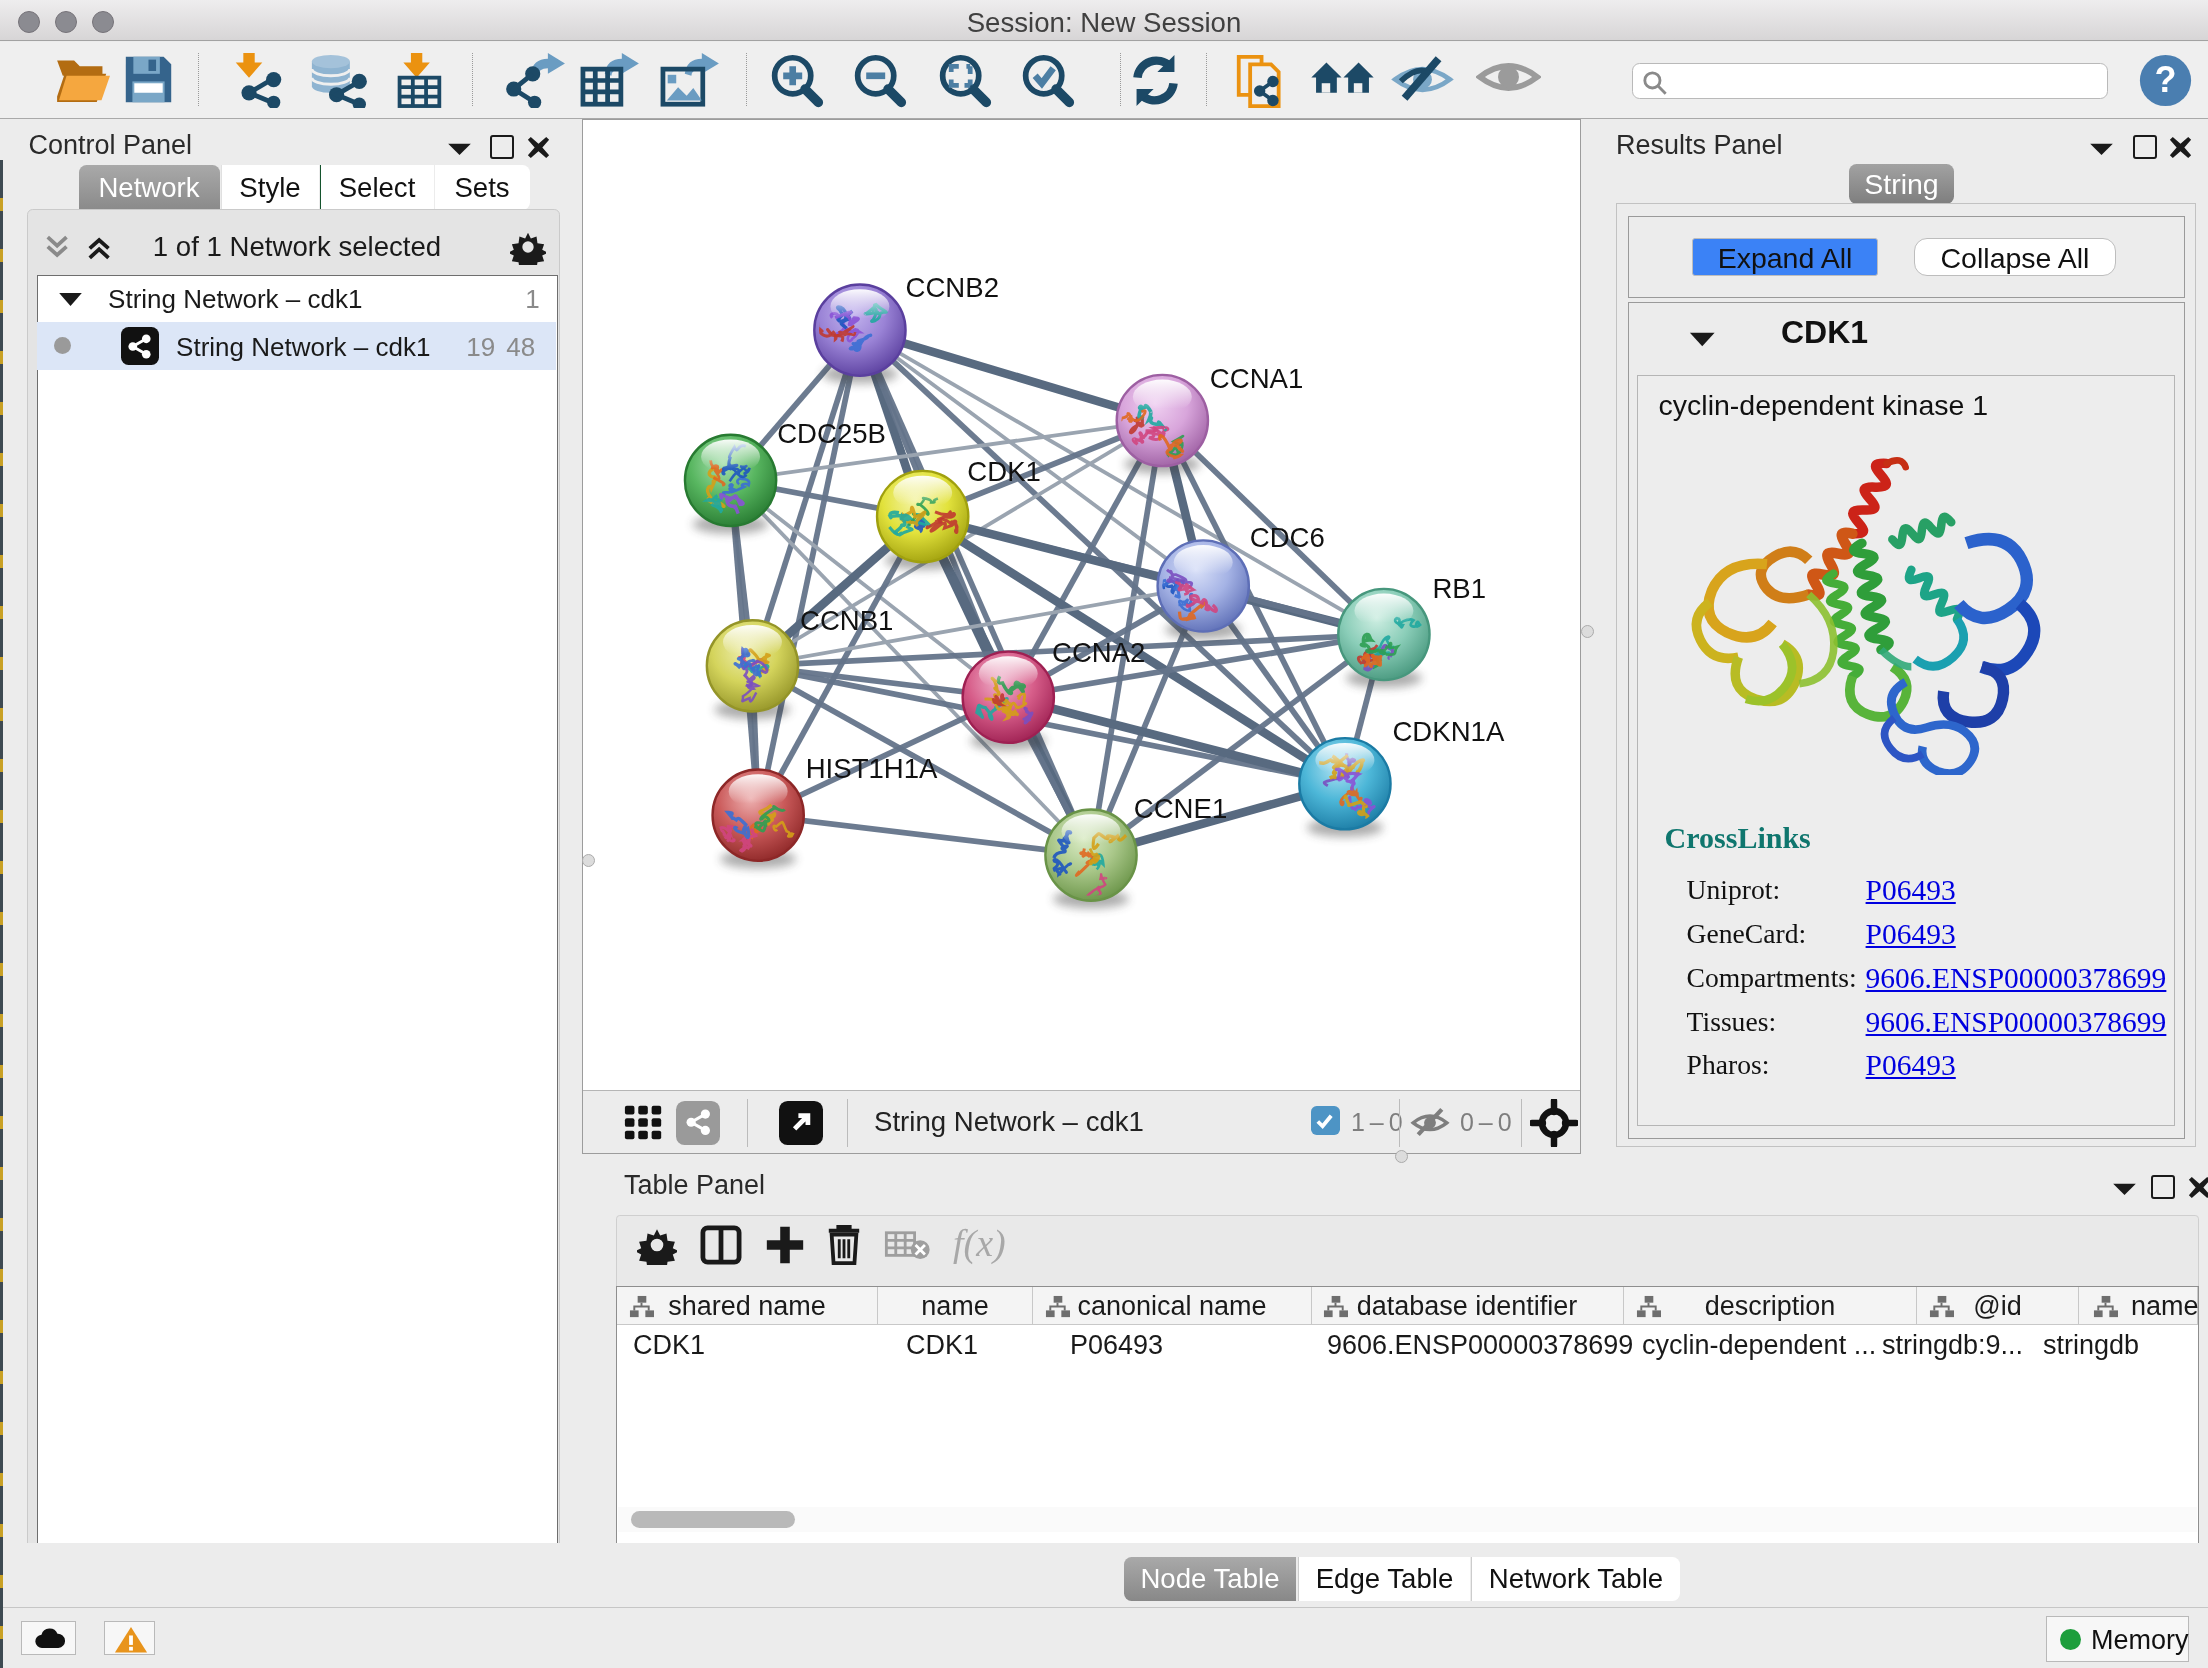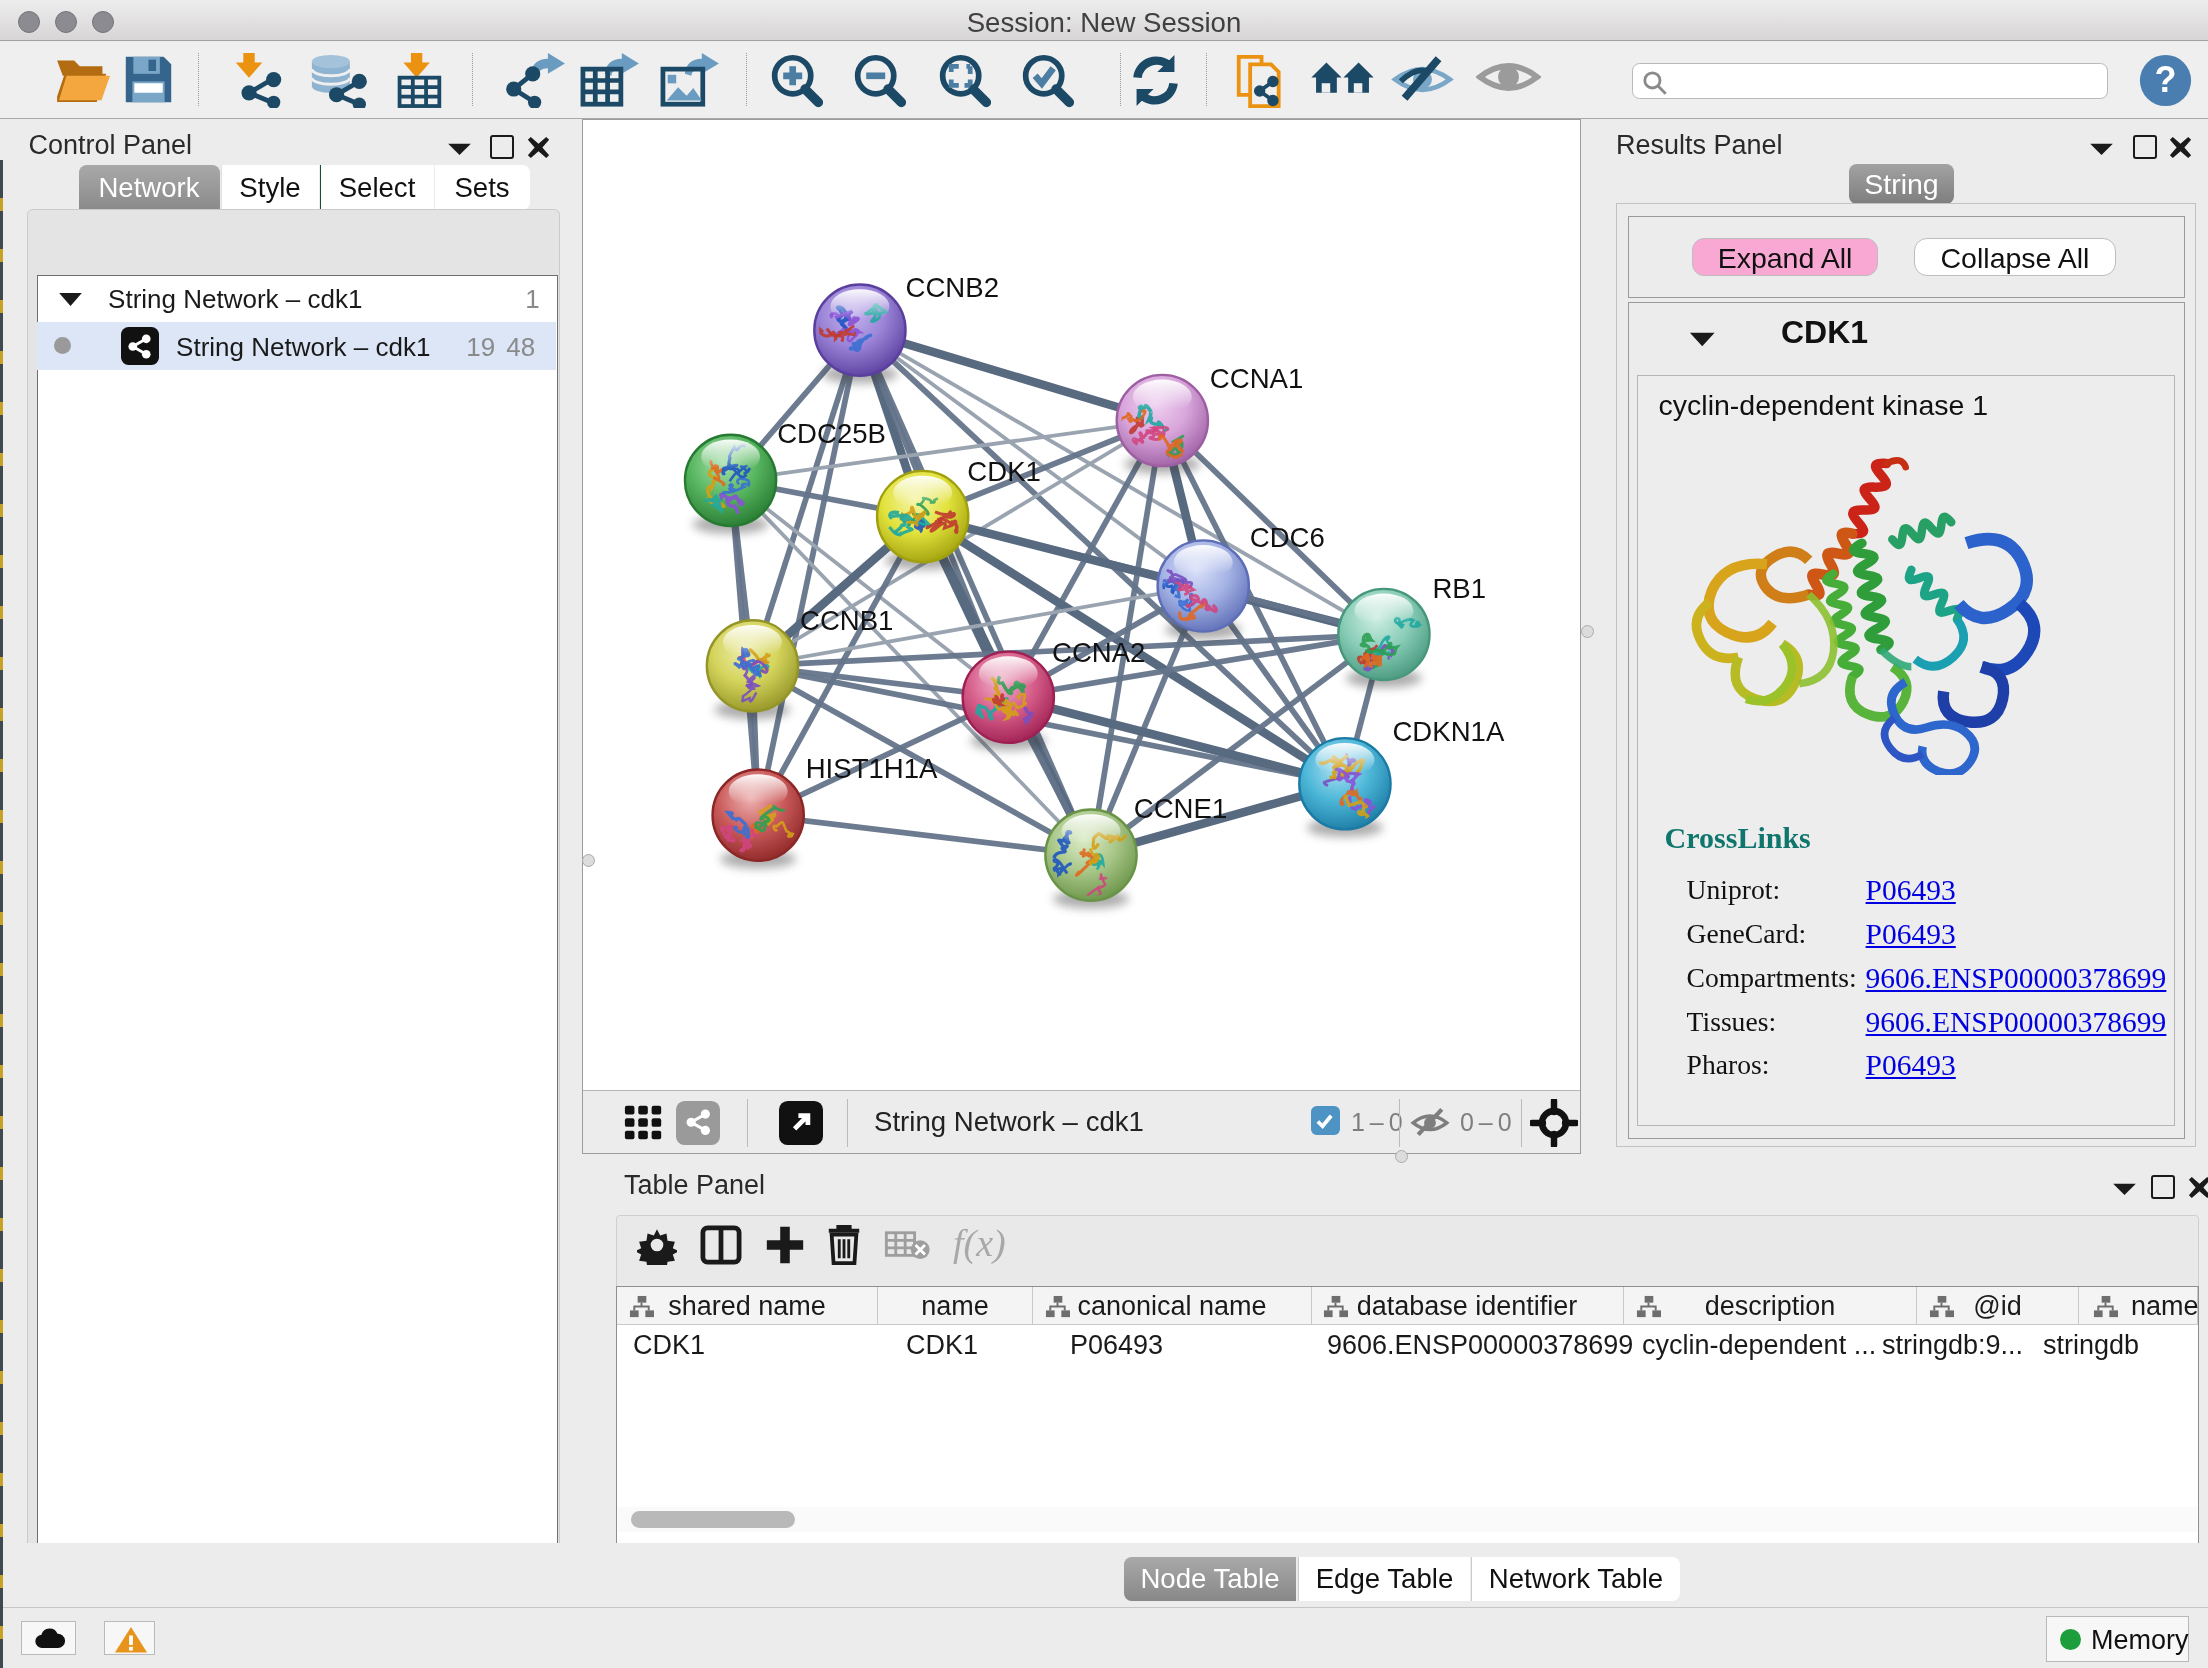--- a/index.html
+++ b/index.html
@@ -198,20 +198,38 @@
       <path d="M3 6 L6 3 L14 10 L22 3 L25 6 L18 14 L25 22 L22 25 L14 18 L6 25 L3 22 L10 14 z" fill="#1a1a1a"></path>
     </svg>
 
   <div class="tab" style="position:absolute; left:69px; top:46px; width:141px; height:45px; line-height:45px; background:linear-gradient(#a9a9a9,#8a8a8a); color:#fff; border-radius:7.6px 7.6px 0 0;">Network</div>
   <div class="tab" style="position:absolute; left:211px; top:46px; width:98px; height:45px; line-height:45px; border-left:1px solid #e0e0e0;">Style</div>
   <div class="tab" style="position:absolute; left:310px; top:46px; width:114px; height:45px; line-height:45px; border-left:1px solid #14532d;">Select</div>
   <div class="tab" style="position:absolute; left:425px; top:46px; width:95px; height:45px; line-height:45px; border-radius:0 7.6px 7.6px 0;">Sets</div>
 
   <div style="position:absolute; left:17px; top:90px; width:533px; height:1375px; background:#e4e4e4; border:1px solid #cacaca; border-radius:5.7px;"></div>
 
+  <div style="position:absolute; left:27px; top:99px; width:521px; height:57px;">
+    <svg style="position:absolute; left:7.6px; top:17px;" width="30" height="25" viewBox="0 0 32 26">
+        <g stroke="#8a8a8a" stroke-width="4" fill="none">
+          <path d="M4 2 l10 9 10-9"></path>
+          <path d="M4 12 l10 9 10-9"></path>
+        </g>
+      </svg>
+    <svg style="position:absolute; left:49px; top:17px;" width="30" height="25" viewBox="0 0 32 26">
+        <g stroke="#1a1a1a" stroke-width="4" fill="none">
+          <path d="M4 24 l10-9 10 9"></path>
+          <path d="M4 14 l10-9 10 9"></path>
+        </g>
+      </svg>
+    <div style="position:absolute; left:0; top:13.3px; width:100%; text-align:center; font-size:27.6px; color:#1a1a1a;">1 of 1 Network selected</div>
+    <svg style="position:absolute; right:11.4px; top:11.4px;" width="36" height="36" viewBox="0 0 38 38">
+        <path d="M19 4 l3 6 6-2 1 7 7 1 -2 6 6 3 -6 3 2 6 -7 1 -1 7 -6 -2 -3 6 -3 -6 -6 2 -1 -7 -7 -1 2 -6 -6 -3 6 -3 -2 -6 7 -1 1 -7 6 2 z M19 13 a6 6 0 1 0 0 12 a6 6 0 1 0 0-12" fill="#1a1a1a" fill-rule="evenodd"></path>
+      </svg>
+  </div>
 
   <div style="position:absolute; left:27px; top:156px; width:521px; height:1299px; background:#ffffff; border:1px solid #6e6e6e;"></div>
   <div style="position:absolute; left:27.6px; top:157px; width:519px; height:46px;">
     <svg style="position:absolute; left:21px; top:15px;" width="25" height="17" viewBox="0 0 26 18">
         <path d="M1 2 h24 l-12 14 z" fill="#1a1a1a"></path>
       </svg>
     <div style="position:absolute; left:71px; top:7.6px; font-size:26px; color:#1a1a1a;">String Network – cdk1</div>
     <div style="position:absolute; left:474px; top:7.6px; width:28.5px; text-align:right; font-size:26px; color:#8a8a8a;">1</div>
   </div>
   <div style="position:absolute; left:27.6px; top:203px; width:519px; height:48px; background:#dce6f7;">
@@ -577,21 +595,21 @@
   <svg style="position:absolute; left:502px; top:21px;" width="27" height="17" viewBox="0 0 28 18">
       <path d="M2 4 h24 l-12 12 z" fill="#1a1a1a"></path>
     </svg>
   <div style="position:absolute; left:547px; top:16px; width:24px; height:24px; border:2.9px solid #1a1a1a; border-radius:2.9px;"></div>
   <svg style="position:absolute; left:581px; top:15px;" width="27" height="27" viewBox="0 0 28 28">
       <path d="M3 6 L6 3 L14 10 L22 3 L25 6 L18 14 L25 22 L22 25 L14 18 L6 25 L3 22 L10 14 z" fill="#1a1a1a"></path>
     </svg>
   <div class="tab" style="position:absolute; left:263px; top:45px; width:105px; height:40px; line-height:40px; background:linear-gradient(#a2a2a2,#7e7e7e); color:#fff; border-radius:7.6px; font-size:28.5px;">String</div>
   <div style="position:absolute; left:30px; top:84px; width:580px; height:944px; background:#ececec; border:1.9px solid #c2c2c2;"></div>
   <div style="position:absolute; left:42px; top:97px; width:557px; height:82px; background:#ececec; border:1.9px solid #9a9a9a;">
-    <div style="position:absolute; left:63px; top:21px; width:186px; height:38px; background:#f9a8d4; border:1px solid #bdbdbd; border-radius:12px; text-align:center; line-height:38px; font-size:28.5px; color:#111;">Expand All</div>
+    <div style="position:absolute; left:63px; top:21px; width:186px; height:38px; background:#3b82f6; border:1px solid #bdbdbd; border-radius:3px; text-align:center; line-height:38px; font-size:28.5px; color:#111;">Expand All</div>
     <div style="position:absolute; left:285px; top:21px; width:202px; height:38px; background:#fff; border:1px solid #bdbdbd; border-radius:13px; text-align:center; line-height:38px; font-size:28.5px; color:#111;">Collapse All</div>
   </div>
   <div style="position:absolute; left:42px; top:183px; width:557px; height:837px; background:#ececec; border:1.9px solid #9a9a9a;">
     <svg style="position:absolute; left:59px; top:27px;" width="28.5" height="19" viewBox="0 0 30 20">
         <path d="M2 3 h26 l-13 14 z" fill="#1a1a1a"></path>
       </svg>
     <div style="position:absolute; left:152px; top:11.4px; font-size:32px; font-weight:bold; color:#111;">CDK1</div>
     <div style="position:absolute; left:7.6px; top:72px; width:538px; height:751px; background:#ededed; border:1px solid #b5b5b5;">
       <div style="position:absolute; left:21px; top:13.3px; font-size:28.5px; color:#111;">cyclin-dependent kinase 1</div>
       <svg style="position:absolute;left:28.5px;top:76px;" width="390" height="323" viewBox="0 0 410 340">

